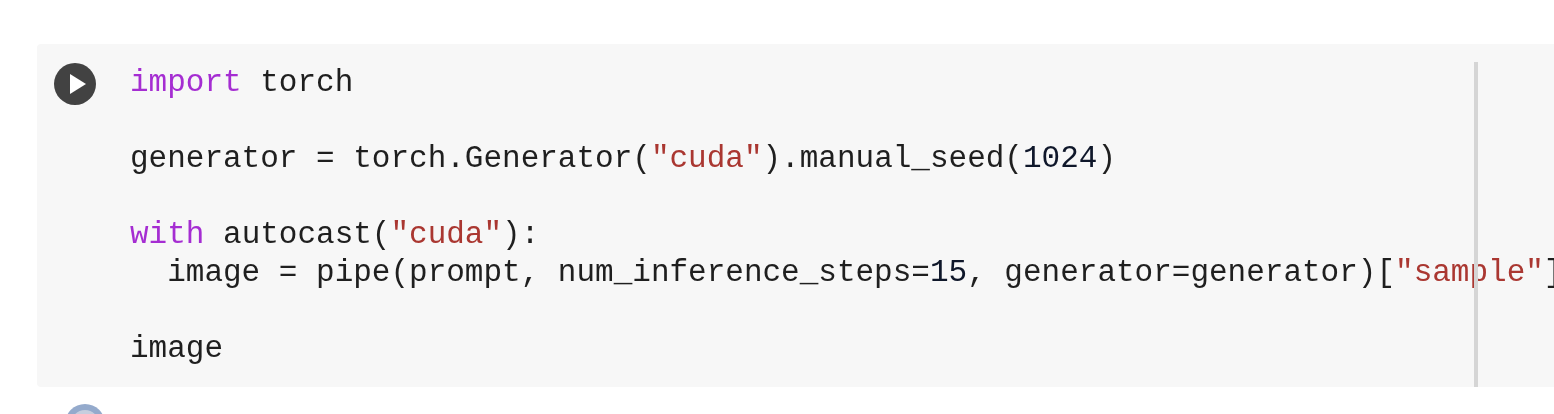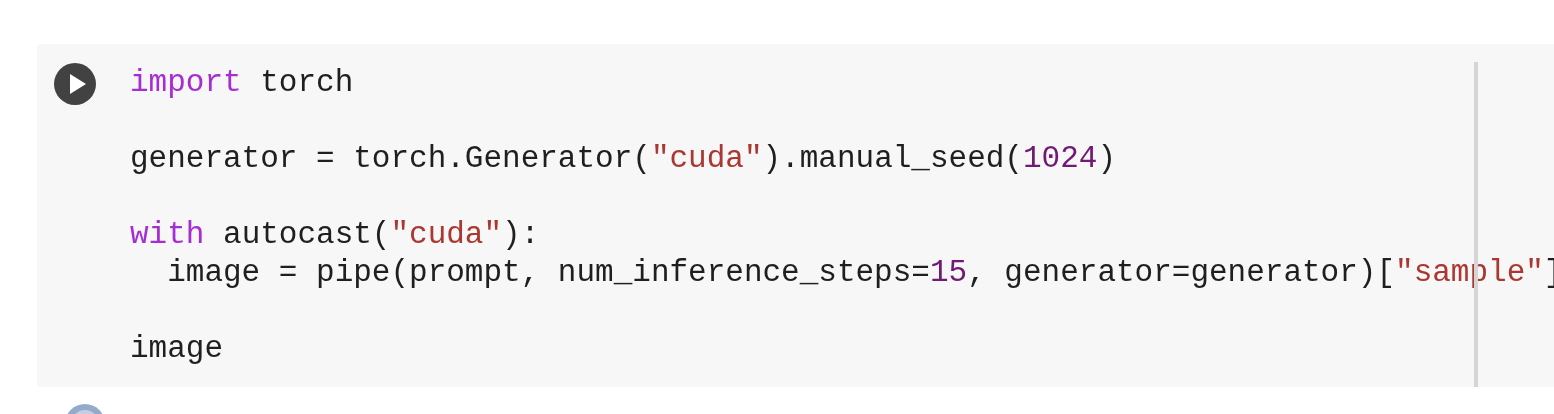--- a/index.html
+++ b/index.html
@@ -46,21 +46,21 @@
     line-height: 38px;
     white-space: pre;
     color: #1f1f1f;
     cursor: text;
   }
   .code-line { height: 38px; }
 
   .tok-plain   { color: #1f1f1f; }
   .tok-keyword { color: #a52dd2; }
   .tok-string  { color: #aa3731; }
-  .tok-number  { color: #701a75; margin-top: 40px; }
+  .tok-number  { color: #0f172a; margin-top: 40px; }
 
   .editor-divider {
     position: absolute;
     left: 1437px; top: 18px; bottom: 0;
     width: 4px;
     background: #d5d5d5;
   }
 
   .next-run-btn {
     position: absolute;

